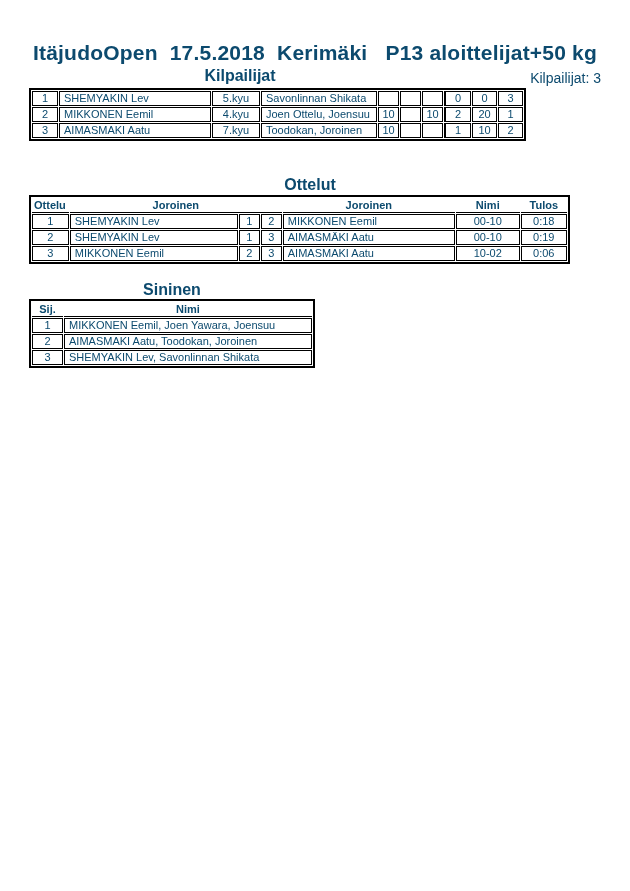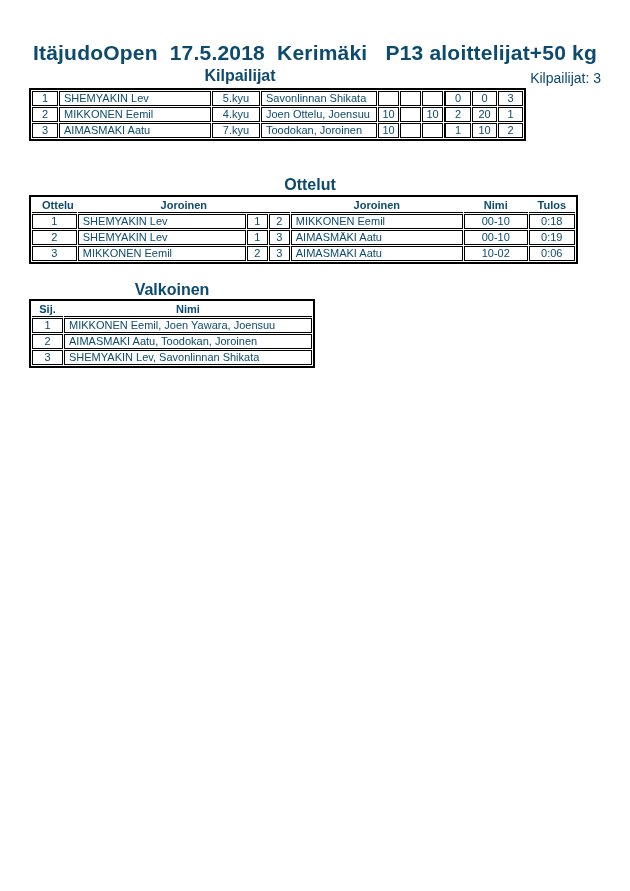--- a/index.html
+++ b/index.html
@@ -141,21 +141,21 @@
       <col style="width:26px">
         <col style="width:168px">
         <col style="width:21px">
         <col style="width:21px">
       <col style="width:172px">
         <col style="width:64px">
         <col style="width:46px">
     </colgroup>
     <tbody>
         <tr>
-      <th class="al" style="padding-left:10px">Ottelu</th>
+      <th class="al" style="padding-left:2px">Ottelu</th>
       <th colspan="3">Joroinen</th>
       <th>Joroinen</th>
       <th>Nimi</th>
       <th>Tulos</th>
     </tr>
     <tr>
       <td>1</td>
       <td class="al">SHEMYAKIN Lev</td>
       <td>1</td>
       <td>2</td>
@@ -177,21 +177,21 @@
       <td class="al">MIKKONEN Eemil</td>
       <td>2</td>
       <td>3</td>
       <td class="al">AIMASMAKI Aatu</td>
       <td>10-02</td>
       <td>0:06</td>
     </tr>
   </tbody>
     </table>
 
-  <div class="section-label label-tulokset">Valkoinen</div>
+  <div class="section-label label-tulokset">Sininen</div>
 
   <table class="sheet t-tulokset">
     <colgroup>
       <col style="width:31px">
         <col style="width:248px">
     </colgroup>
     <tbody>
         <tr>
       <th>Sij.</th>
       <th>Nimi</th>

